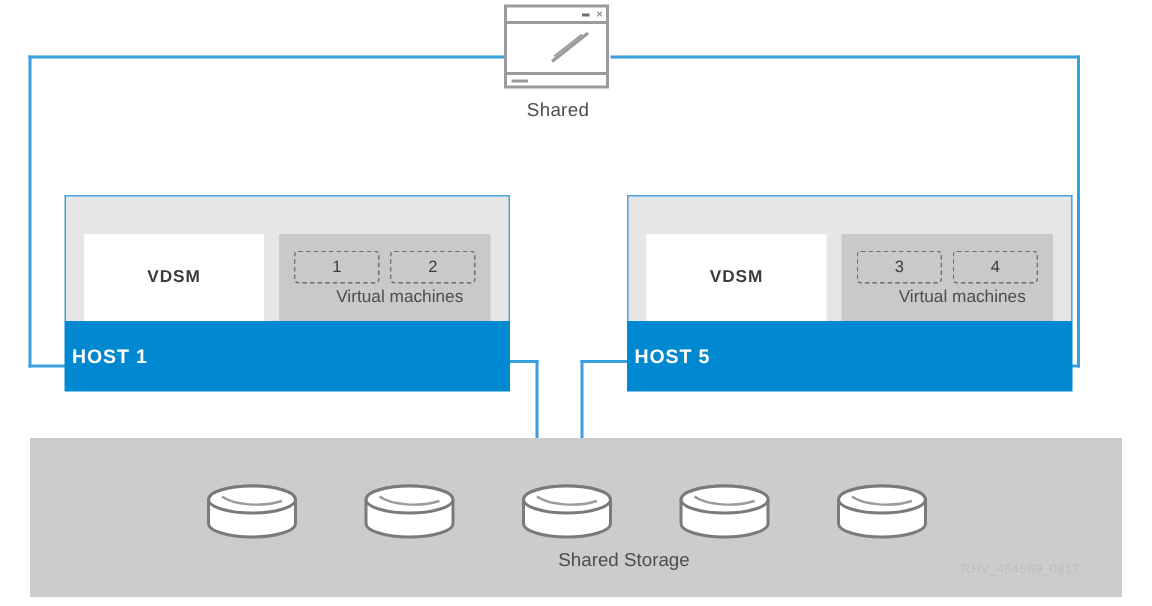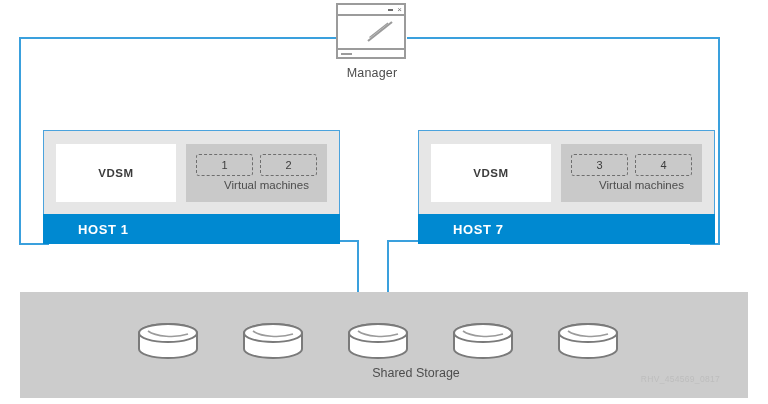--- a/index.html
+++ b/index.html
@@ -111,21 +111,21 @@
   #host-1 { left: 43px; }
   #host-2 { left: 418px; }
 
   .host-upper {
     height: 84px;
     box-sizing: border-box;
     border: 1px solid #4ba3dd;
     border-bottom: none;
     background: #e6e6e6;
     display: flex;
-    align-items: center;
+    align-items: flex-end;
     padding: 0 12px;
     gap: 10px;
   }
   .vdsm-box {
     width: 120px;
     height: 58px;
     background: #ffffff;
     display: flex;
     align-items: center;
     justify-content: center;
@@ -161,25 +161,25 @@
     font-size: 11px;
     color: #3c3c3c;
     box-sizing: border-box;
   }
   .vm-caption {
     font-size: 11.5px;
     color: #4d4d4d;
     margin-left: 20px;
   }
   .host-band {
-    height: 30px;
+    height: 47px;
     background: #0089d1;
     display: flex;
     align-items: center;
-    padding-left: 35px;
+    padding-left: 5px;
     box-sizing: border-box;
     font-size: 13px;
     font-weight: bold;
     color: #ffffff;
     letter-spacing: 0.6px;
   }
 
   
   #storage-band {
     position: absolute;
@@ -245,21 +245,21 @@
       <div class="mgr-body">
         <svg class="mgr-chart" viewBox="0 0 66 32" preserveAspectRatio="none">
           <line x1="30" y1="25" x2="54" y2="6" stroke="#9b9b9b" stroke-width="2.2"></line>
           <line x1="31.5" y1="21.5" x2="50" y2="7" stroke="#9b9b9b" stroke-width="1.4"></line>
         </svg>
       </div>
       <div class="mgr-statusbar">
         <span class="bar"></span>
       </div>
     </div>
-    <div class="mgr-label">Manager</div>
+    <div class="mgr-label">Shared</div>
   </div>
 
   <div class="host" id="host-1">
     <div class="host-upper">
       <div class="vdsm-box">VDSM</div>
       <div class="vm-panel">
         <div class="vm-row">
           <div class="vm-box">1</div>
           <div class="vm-box">2</div>
         </div>
@@ -273,21 +273,21 @@
     <div class="host-upper">
       <div class="vdsm-box">VDSM</div>
       <div class="vm-panel">
         <div class="vm-row">
           <div class="vm-box">3</div>
           <div class="vm-box">4</div>
         </div>
         <div class="vm-caption">Virtual machines</div>
       </div>
     </div>
-    <div class="host-band">HOST 7</div>
+    <div class="host-band">HOST 5</div>
   </div>
 
   <div id="storage-band">
     <div class="disk" style="left:117px; top:30px;">
       <svg viewBox="0 0 62 38" width="62" height="38">
         <path d="M2,11 a29,9 0 0 1 58,0 v16 a29,9 0 0 1 -58,0 z" fill="#ffffff" stroke="#7a7a7a" stroke-width="2"></path>
         <ellipse cx="31" cy="11" rx="29" ry="9" fill="#ffffff" stroke="#7a7a7a" stroke-width="2"></ellipse>
         <path d="M11,9 a26,10 0 0 0 40,3" fill="none" stroke="#9b9b9b" stroke-width="1.6"></path>
       </svg>
     </div>

